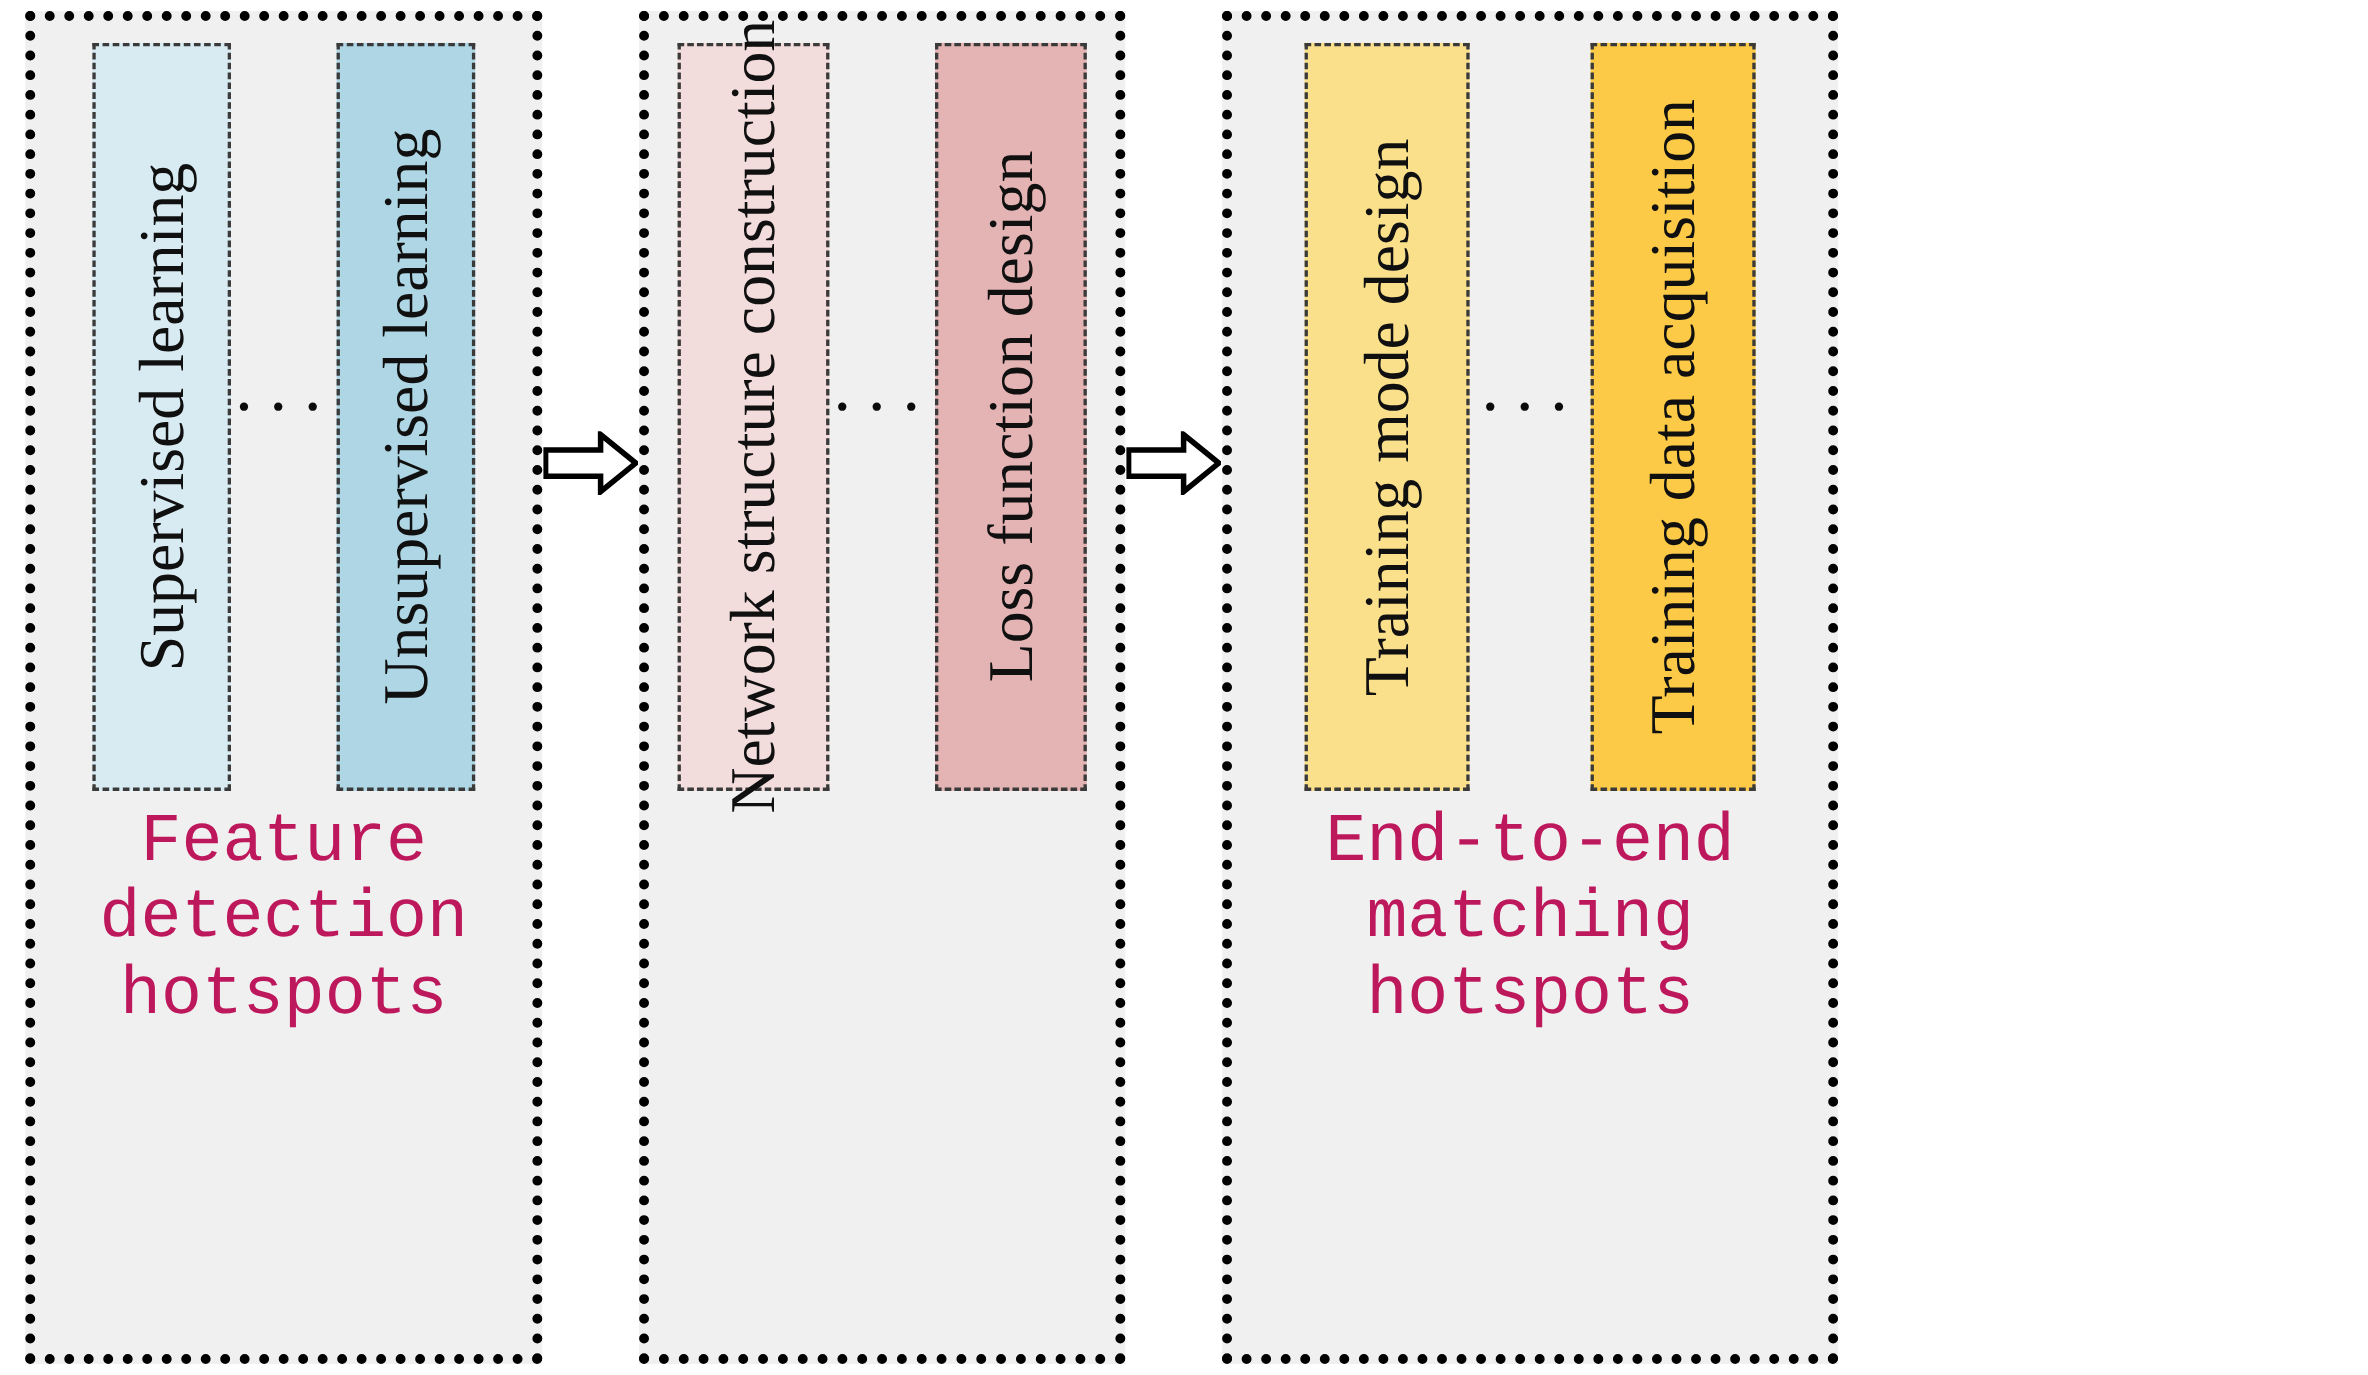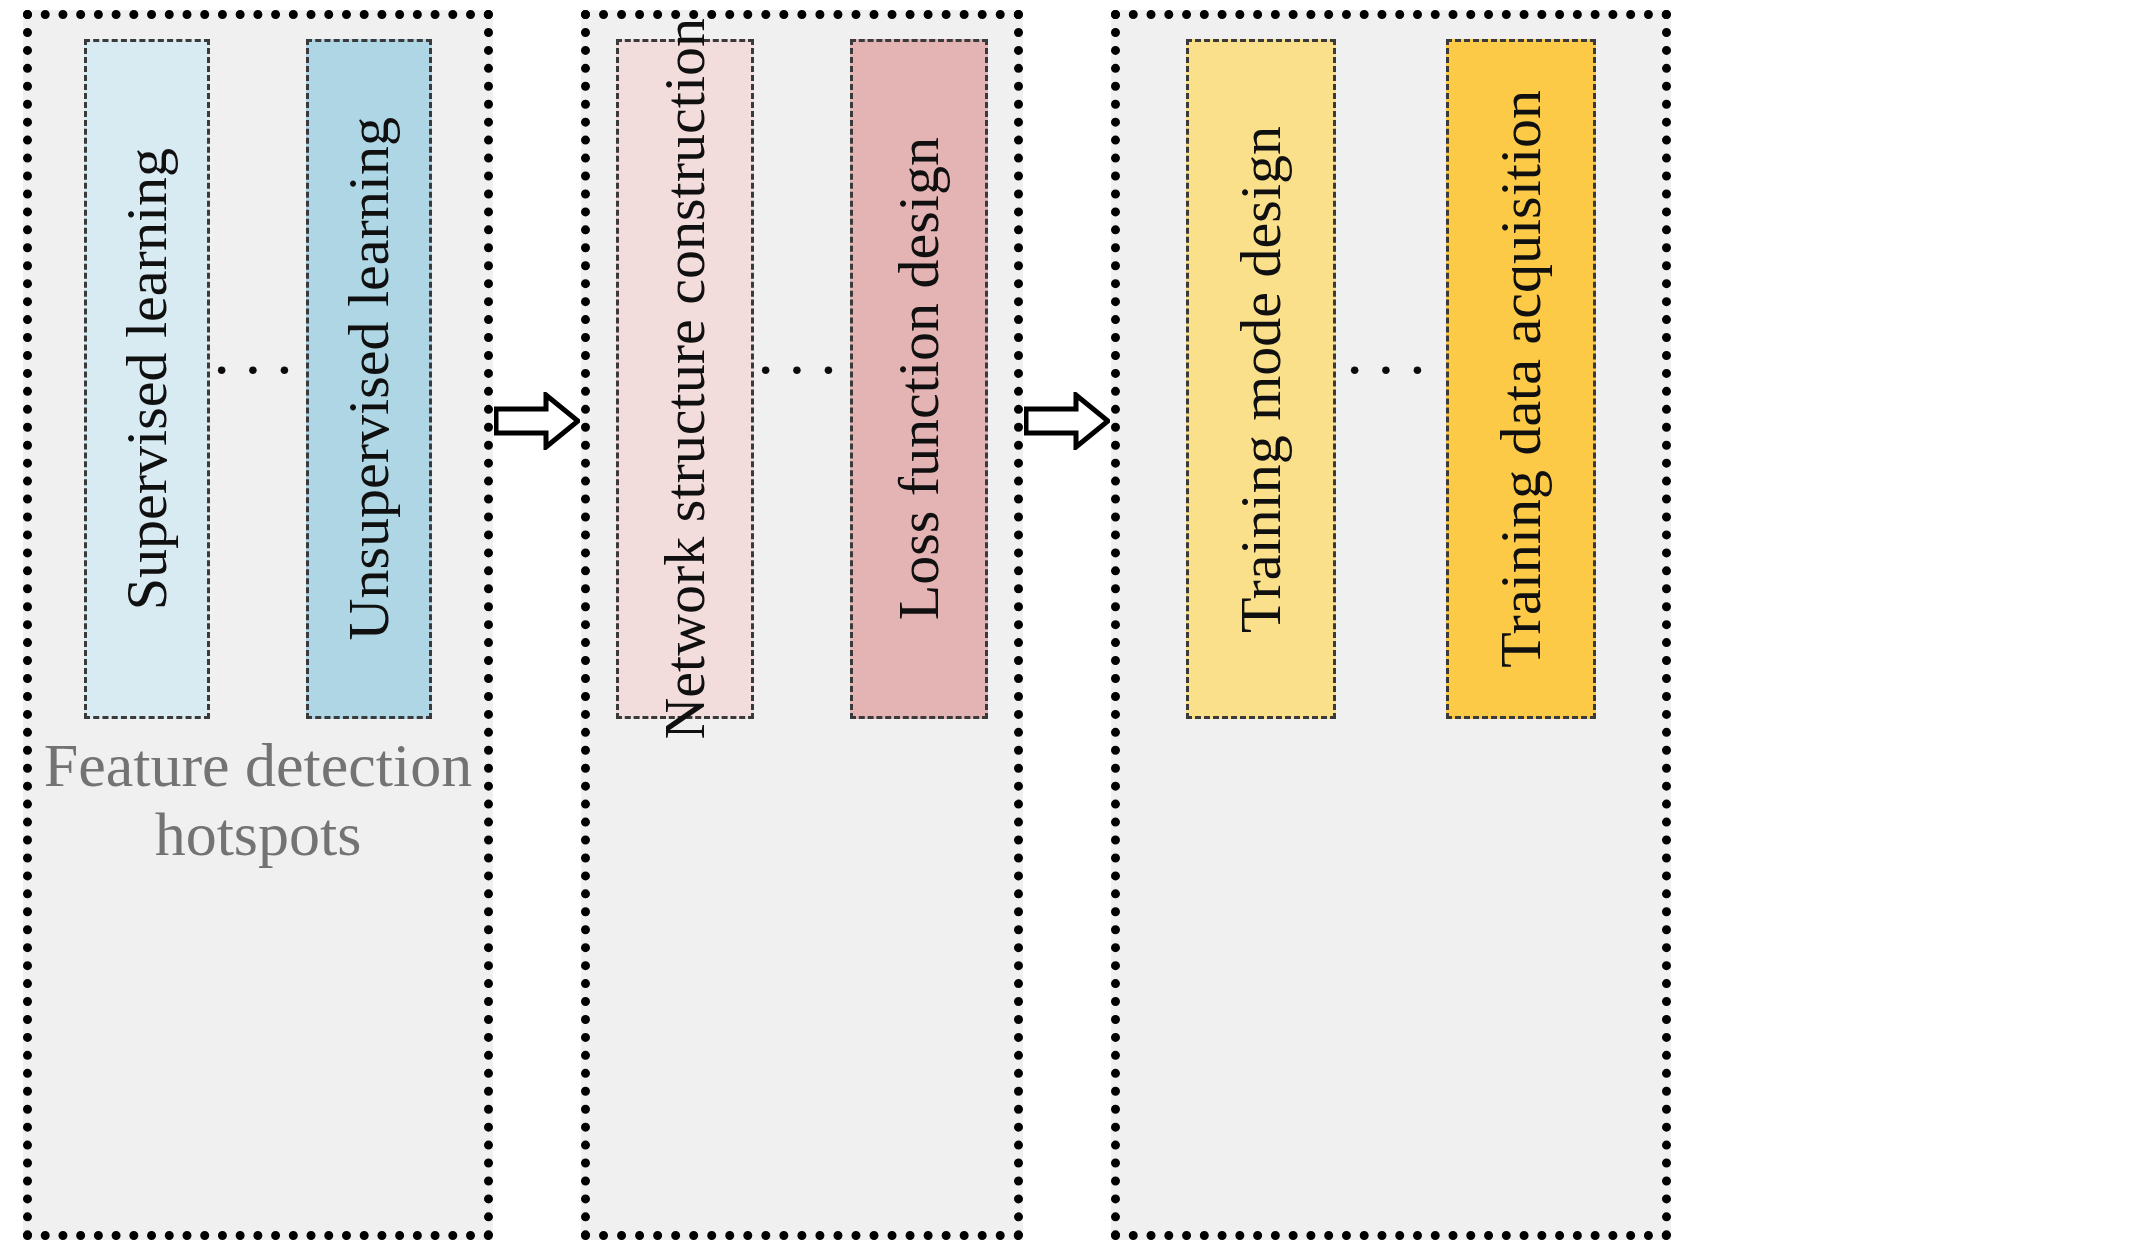--- a/index.html
+++ b/index.html
@@ -99,24 +99,24 @@
 
   
   .group-caption {
     flex: 1 1 auto;
     display: flex;
     align-items: flex-start;
     justify-content: center;
     text-align: center;
     font-size: 62px;
     line-height: 1.12;
-    color: #737373;
+    color: #be185d;
     padding: 12px 6px 0 6px;
     box-sizing: border-box;
-    font-family: Liberation Serif, serif;
+    font-family: Liberation Mono, monospace;
   }
   .group-3 .group-caption { font-size: 62px; }
 
   
   .block-arrow {
     position: absolute;
     left: 50%;
     top: 392px;
     transform: translateX(-50%);
     width: 86px;
@@ -173,15 +173,16 @@
   <div class="group group-3">
     <div class="items-row">
       <div class="item-box" style="background:#fbe08c;">
         <span class="item-label">Training mode design</span>
       </div>
       <div class="gap-dots">···</div>
       <div class="item-box" style="background:#fcca46;">
         <span class="item-label">Training data acquisition</span>
       </div>
     </div>
+    <div class="group-caption">End-to-end matching hotspots</div>
   </div>
 
 </div>
 
 </body></html>

